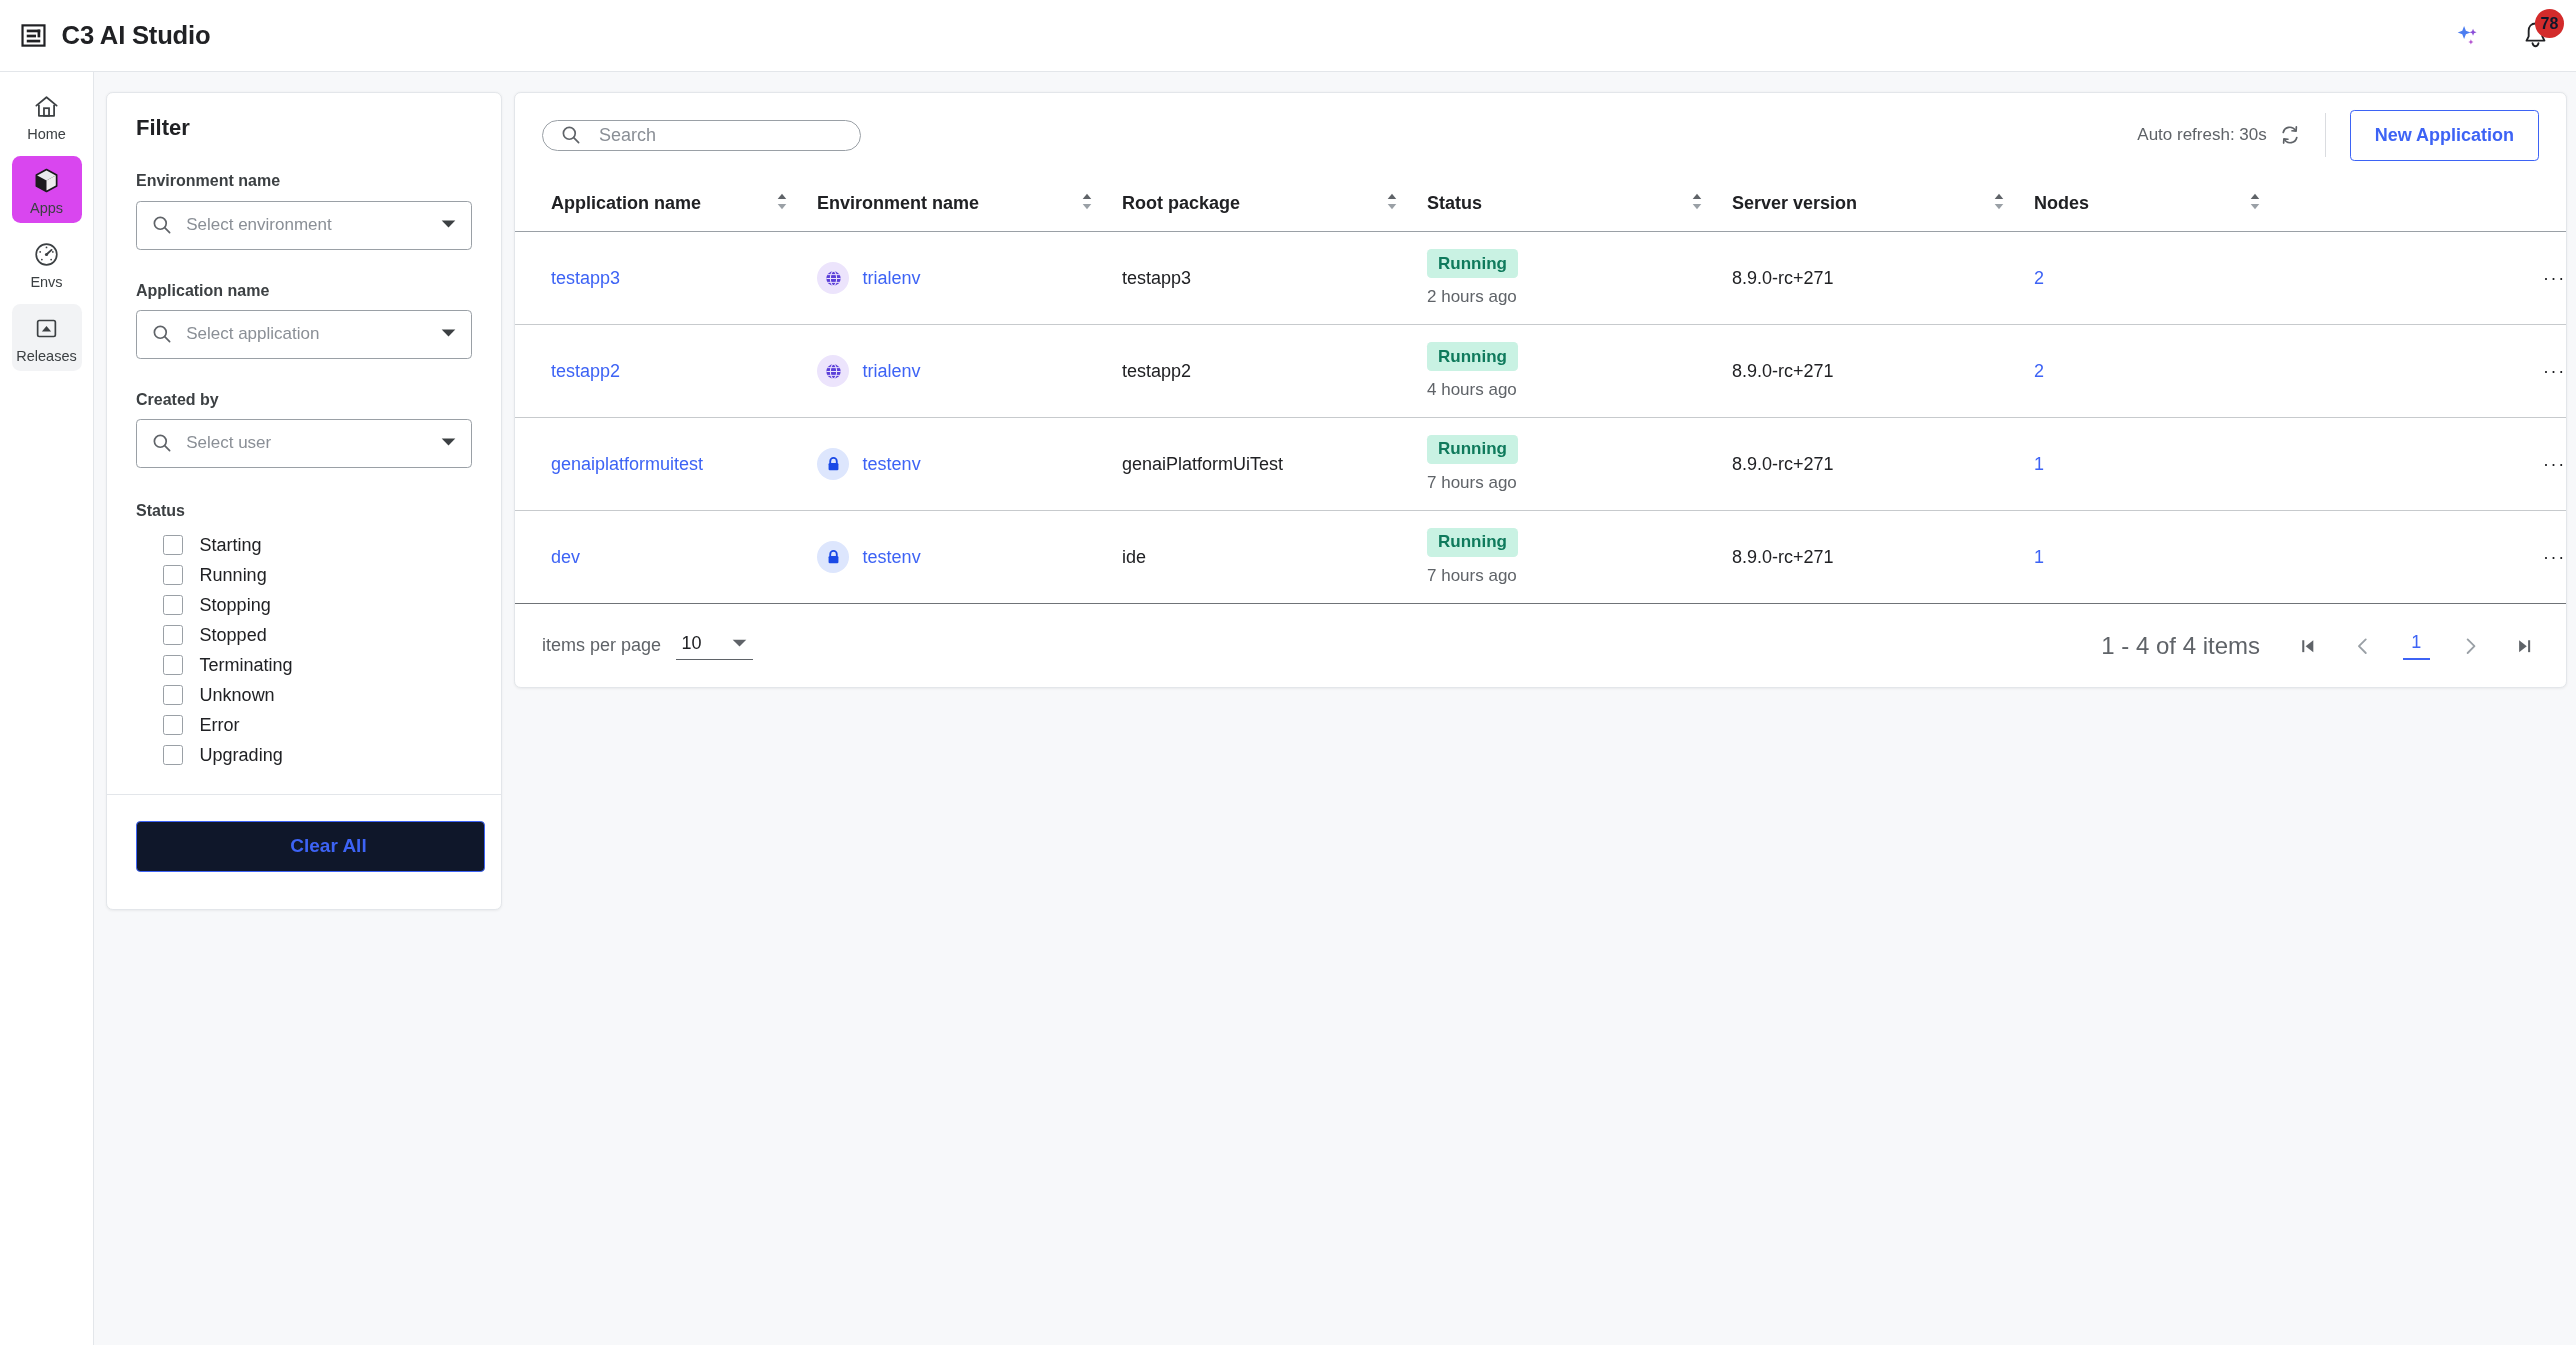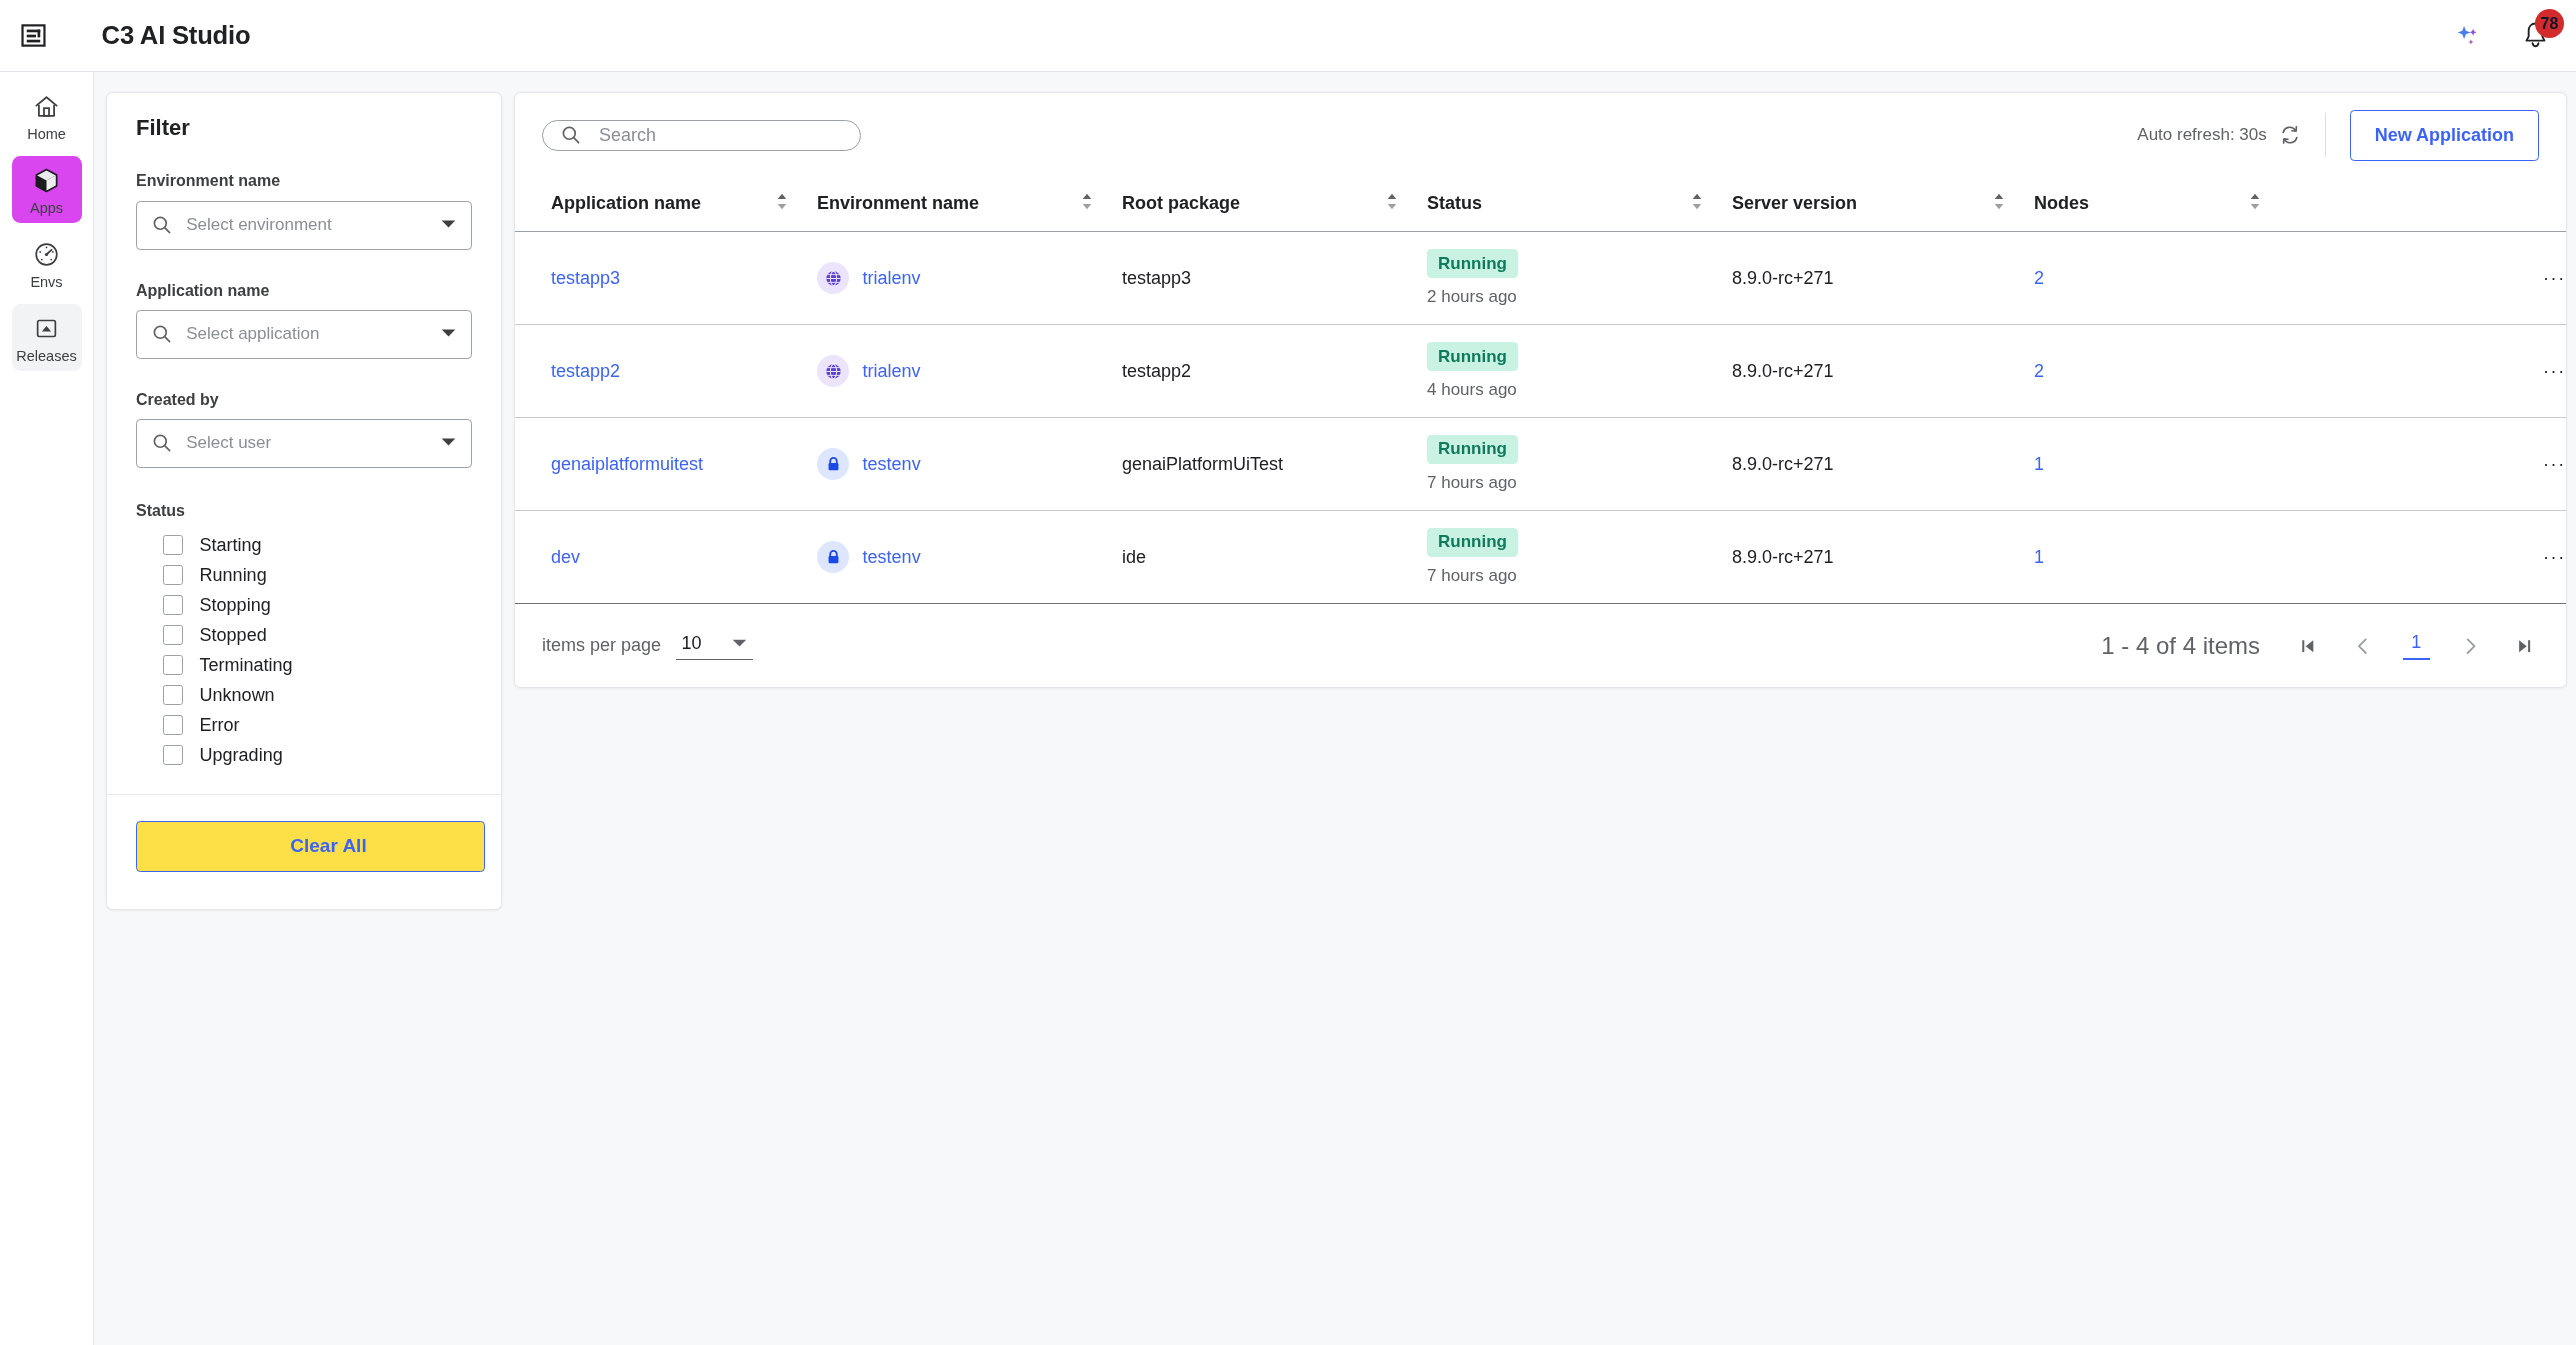--- a/index.html
+++ b/index.html
@@ -11,21 +11,20 @@
     -webkit-font-smoothing: antialiased;
   }
 
   
   .topbar {
     position: absolute; top: 0; left: 0; width: 2576px; height: 72px;
     background: #ffffff;
     border-bottom: 0.9px solid #e3e6ea;
     display: flex; align-items: center;
     z-index: 20;
-    gap: 40px;
   }
   .logo-mark { margin-left: 19px; width: 29px; height: 29px; display:flex; align-items:center; justify-content:center; }
   .app-title {
     margin-left: 13.6px;
     font-size: 25.6px; font-weight: bold; color: #202124; letter-spacing: -0.2px;
   }
   .topbar-right { margin-left: auto; margin-right: 25.6px; display: flex; align-items: center; gap: 39px; }
   .sparkle-icon { width: 29px; height: 29px; cursor: pointer; }
   .bell-wrap { position: relative; width: 29px; height: 31px; cursor: pointer; }
   .bell-badge {
@@ -93,21 +92,21 @@
     width: 19.6px; height: 19.6px; border: 0.9px solid #9aa0a6;
     border-radius: 2.6px; background: #fff; flex: 0 0 19.6px;
   }
   .status-text { margin-left: 17px; font-size: 18px; color: #202124; }
 
   .panel-sep { border-top: 0.9px solid #e3e6ea; margin: 24px -29px 0 -29px; }
   .clear-btn {
     margin: 25.6px auto 0 auto;
     width: 349px; height: 51px;
     border: 0.9px solid #3d63f5; border-radius: 4.3px;
-    background: #fde047; color: #3d63f5;
+    background: #0f172a; color: #3d63f5;
     font-size: 19px; font-weight: bold;
     font-family: "Liberation Sans", sans-serif;
     cursor: pointer;
     padding-left: 36px;
   }
 
   
   .table-card {
     margin-left: 12px;
     width: 2053px;

